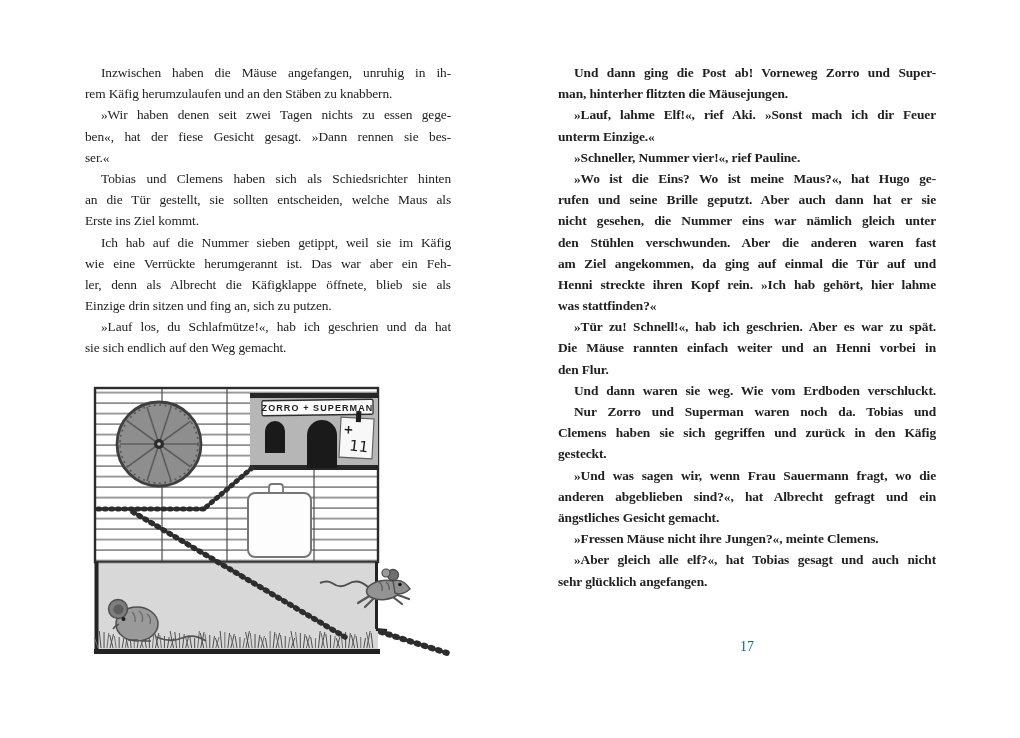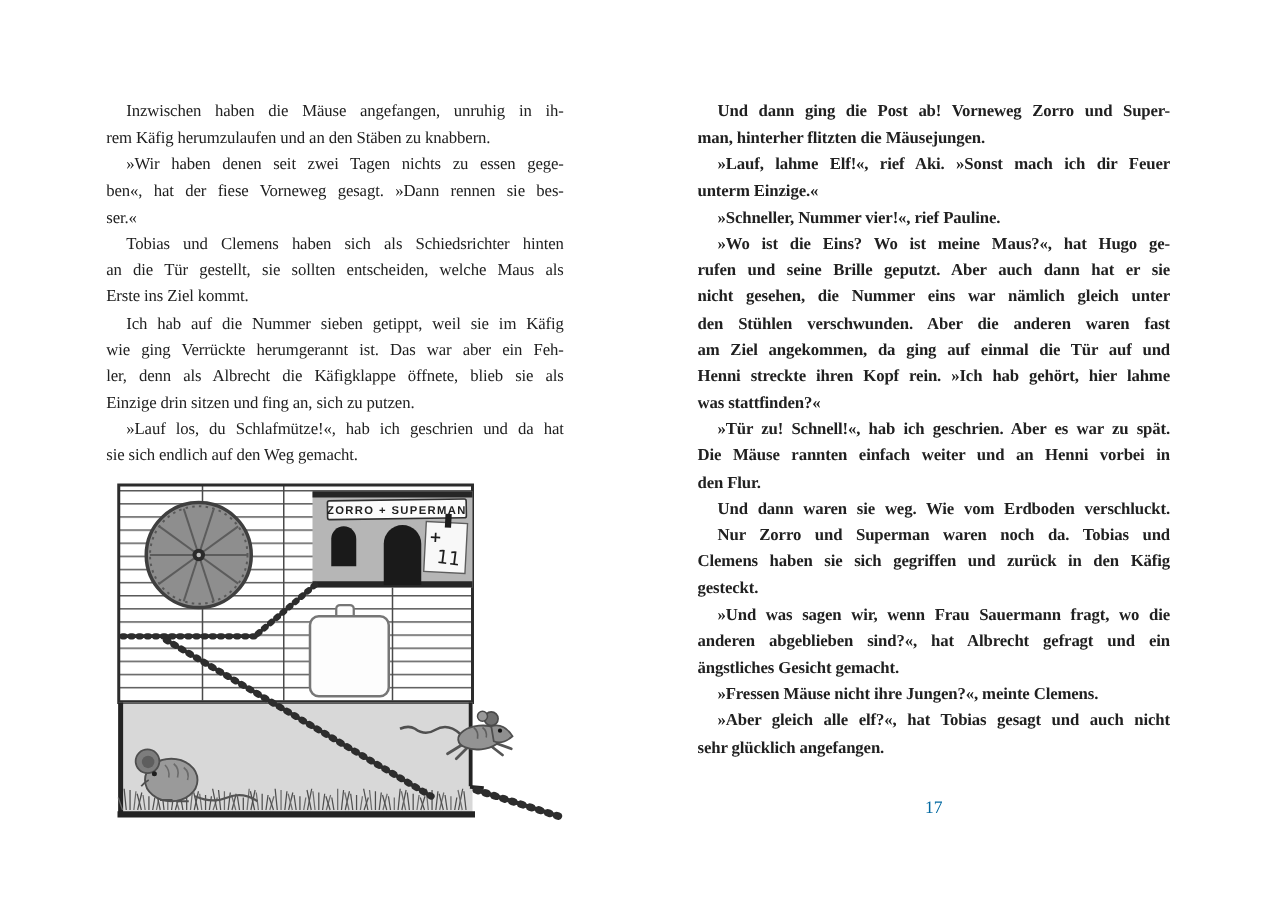--- a/index.html
+++ b/index.html
@@ -2,21 +2,21 @@
 <html lang="de"><head>
 <meta charset="utf-8">
 <style>
   html,body{margin:0;padding:0;}
   body{
     width:1020px;height:738px;position:relative;background:#ffffff;
     font-family:"Liberation Serif", serif;overflow:hidden;
   }
   .page-text{
     position:absolute;top:62px;color:#212121;
-    font-size:13.4px;line-height:21.2px;letter-spacing:-0.1px;margin-top:16px;
+    font-size:13.4px;line-height:21.2px;letter-spacing:-0.1px;
   }
   #left-text{left:85px;width:366px;}
   #right-text{left:558px;width:378px;font-weight:bold;}
   .line{height:21.2px;overflow:hidden;text-align:left;}
   .line.fill{text-align:justify;text-align-last:justify;}
   .line.indent{padding-left:16px;}
   .folio{
     position:absolute;left:558px;width:378px;top:639px;
     text-align:center;font-size:14px;color:#0369a1;
   }
@@ -30,27 +30,27 @@
 </head>
 <body>
 
 <div>
 
   <section>
     <div id="left-text" class="page-text">
         <div class="line fill indent">Inzwischen haben die Mäuse angefangen, unruhig in ih-</div>
         <div class="line">rem Käfig herumzulaufen und an den Stäben zu knabbern.</div>
         <div class="line fill indent">»Wir haben denen seit zwei Tagen nichts zu essen gege-</div>
-        <div class="line fill">ben«, hat der fiese Vorneweg gesagt. »Dann rennen sie bes-</div>
+        <div class="line fill">ben«, hat der fiese Gesicht gesagt. »Dann rennen sie bes-</div>
         <div class="line">ser.«</div>
         <div class="line fill indent">Tobias und Clemens haben sich als Schiedsrichter hinten</div>
         <div class="line fill">an die Tür gestellt, sie sollten entscheiden, welche Maus als</div>
         <div class="line">Erste ins Ziel kommt.</div>
         <div class="line fill indent">Ich hab auf die Nummer sieben getippt, weil sie im Käfig</div>
-        <div class="line fill">wie ging Verrückte herumgerannt ist. Das war aber ein Feh-</div>
+        <div class="line fill">wie eine Verrückte herumgerannt ist. Das war aber ein Feh-</div>
         <div class="line fill">ler, denn als Albrecht die Käfigklappe öffnete, blieb sie als</div>
         <div class="line">Einzige drin sitzen und fing an, sich zu putzen.</div>
         <div class="line fill indent">»Lauf los, du Schlafmütze!«, hab ich geschrien und da hat</div>
         <div class="line">sie sich endlich auf den Weg gemacht.</div>
       </div>
 
     <svg id="illus" width="368" height="278" viewBox="0 0 368 278">
       <defs>
         <pattern id="wirePat" width="8" height="10.5" patternUnits="userSpaceOnUse">
           <line x1="0" y1="9.6" x2="8" y2="9.6" stroke="#4a4a4a" stroke-width="1.1"></line>

